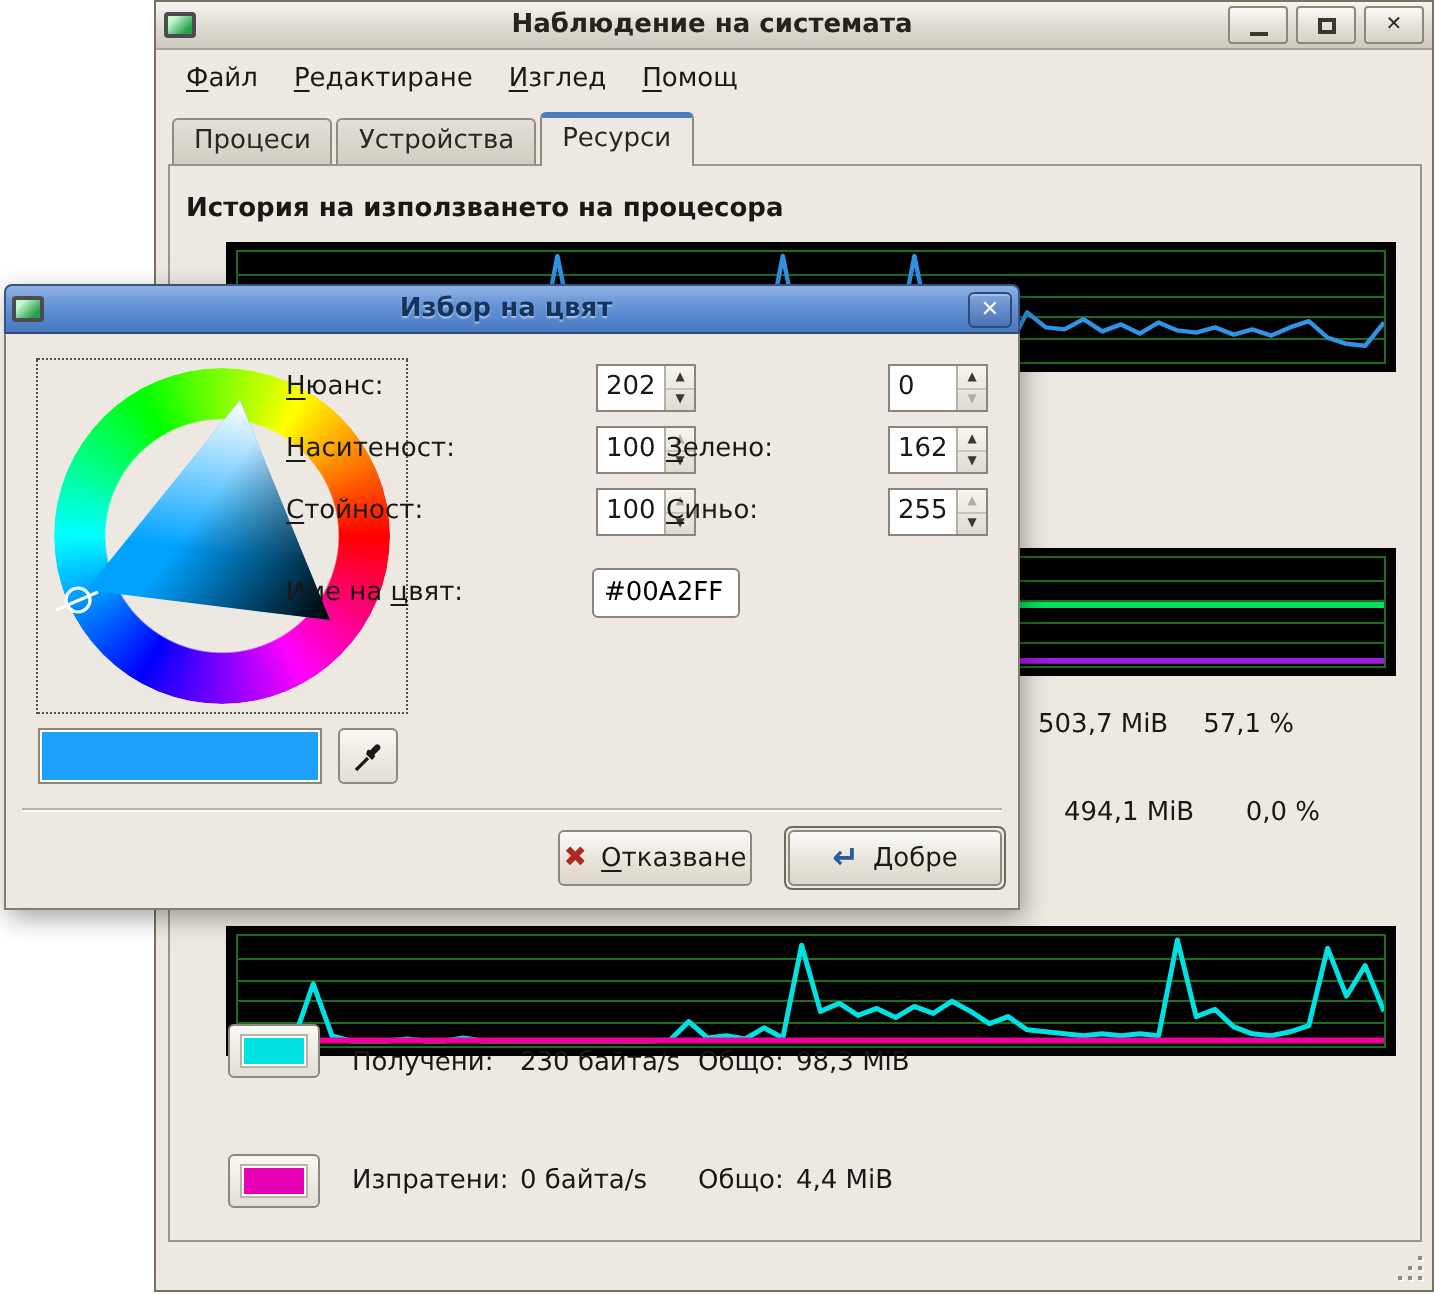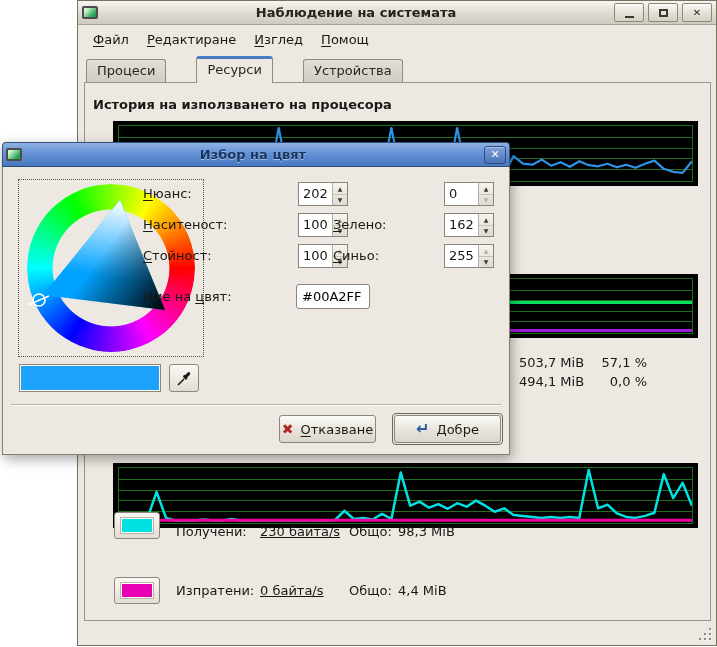--- a/index.html
+++ b/index.html
@@ -16,21 +16,21 @@
     background:linear-gradient(135deg,#c8f7cf 20%,#23a04b 80%); }
   .winbtn { width:30px; height:19px; border:1px solid #8e887b; border-radius:2px;
     background:linear-gradient(#fbfaf7,#e4e0d7 55%,#d6d1c6);
     display:flex; align-items:center; justify-content:center; color:#2e2b26; font-size:10px; font-weight:bold; }
   .glyph-min { width:9px; height:2px; background:#3a372f; margin-top:9px; }
   .glyph-max { width:9px; height:8px; border:2px solid #3a372f; }
 
   .menubar { display:flex; gap:14px; padding:6px 0 5px 13px; }
   .menu-item { padding:1px 2px; cursor:default; }
 
-  .tabbar { position:absolute; left:8px; top:55px; display:flex; align-items:flex-end; z-index:3;gap:28px; }
+  .tabbar { position:absolute; left:8px; top:55px; display:flex; align-items:flex-end; z-index:3; }
   .tab { background:linear-gradient(#e3dfd7,#d2cdc2); border:1px solid #918b7e; border-bottom:none;
     border-radius:3px 3px 0 0; padding:3px 10px 4px; margin-right:2px; height:23px; color:#2a2722; }
   .tab.active { background:#ede9e2; border-top:3px solid #4a7cc4; height:27px; padding-top:3px;
     margin-bottom:-1px; position:relative; z-index:4; }
 
   .content-frame { position:absolute; left:6px; top:81px; width:627px; height:539px;
     border:1px solid #9a948a; }
 
   .section-title { position:absolute; left:15px; top:96px; font-weight:bold; }
 
@@ -40,28 +40,28 @@
     background-image:linear-gradient(#1e6e1e,#1e6e1e),linear-gradient(#1e6e1e,#1e6e1e),
                      linear-gradient(#1e6e1e,#1e6e1e),linear-gradient(#1e6e1e,#1e6e1e);
     background-size:100% 1px; background-repeat:no-repeat;
     background-position:0 20%,0 40%,0 60%,0 80%; }
   .plot svg { position:absolute; inset:0; width:100%; height:100%; }
   #cpu-chart { left:35px; top:120px; width:585px; height:65px; }
   #mem-chart { left:35px; top:273px; width:585px; height:64px; }
   #net-chart { left:35px; top:462px; width:585px; height:65px; }
 
   .mem-stats-row { position:absolute; left:441px; width:128px; display:flex; justify-content:space-between; }
-  #mem-row1 { top:354px; } #mem-row2 { top:373px; }
+  #mem-row1 { top:354px; } #mem-row2 { top:398px;margin-left:13px; }
 
   .legend-row { position:absolute; left:36px; display:flex; align-items:center; height:30px; }
   #legend-row1 { top:508px;align-items:flex-end; } #legend-row2 { top:574px; }
   .color-btn { width:46px; height:27px; border:1px solid #8e887b; border-radius:3px;
     background:linear-gradient(#faf8f4,#e2ded4); display:flex; align-items:center; justify-content:center; margin-right:16px; }
   .color-btn .swatch-inner { width:34px; height:17px; border:1px solid #b9b4a9; box-shadow:inset 0 0 0 1px #fff; }
-  .legend-label { width:84px; } .legend-rate { width:89px;text-decoration:underline; } .legend-total-label { width:49px; }
+  .legend-label { width:84px; } .legend-rate { width:89px; } .legend-total-label { width:49px; }
 
   .statusbar { position:absolute; left:0; right:0; bottom:0; height:24px; }
   .resize-grip { position:absolute; right:5px; bottom:4px; width:13px; height:13px; }
   .resize-grip i { position:absolute; width:2px; height:2px; background:#8f8a7d; box-shadow:1px 1px 0 #fbfaf7; }
   .resize-grip i:nth-child(1){ right:0; top:0; } .resize-grip i:nth-child(2){ right:0; top:5px; }
   .resize-grip i:nth-child(3){ right:5px; top:5px; } .resize-grip i:nth-child(4){ right:0; top:10px; }
   .resize-grip i:nth-child(5){ right:5px; top:10px; } .resize-grip i:nth-child(6){ right:10px; top:10px; }
 
   
   #dialog { position:absolute; left:2px; top:142px; width:508px; height:313px; z-index:10;
@@ -140,22 +140,22 @@
 
     <div class="menubar">
       <span class="menu-item"><u>Ф</u>айл</span>
       <span class="menu-item"><u>Р</u>едактиране</span>
       <span class="menu-item"><u>И</u>зглед</span>
       <span class="menu-item"><u>П</u>омощ</span>
     </div>
 
     <div class="tabbar">
       <div class="tab">Процеси</div>
+      <div class="tab">Устройства</div>
       <div class="tab active">Ресурси</div>
-      <div class="tab">Устройства</div>
     </div>
 
     <div class="content-frame"></div>
 
     <div class="section-title">История на използването на процесора</div>
 
     <div class="chart" id="cpu-chart">
       <div class="plot">
         <svg id="cpu-svg" viewBox="0 0 573 55" preserveAspectRatio="none">
             <polyline points="0.0,50.5 9.4,51.0 18.8,49.9 28.2,50.5 37.6,51.0 47.0,50.5 56.4,49.9 65.8,51.0 75.1,50.5 84.5,50.5 93.9,49.9 103.3,50.5 112.7,51.0 122.1,50.5 131.5,49.9 140.9,50.5 150.3,51.0 159.7,2.0 169.1,48.9 178.5,50.5 187.9,51.0 197.3,49.9 206.7,50.5 216.0,50.5 225.4,51.0 234.8,49.9 244.2,50.5 253.6,51.0 263.0,50.5 272.4,2.0 281.8,49.4 291.2,50.5 300.6,51.0 310.0,50.5 319.4,49.9 328.8,50.5 338.2,2.0 347.6,48.4 357.0,50.5 366.3,49.9 375.7,50.5 385.1,48.9 394.5,30.1 403.9,37.7 413.3,38.7 422.7,33.6 432.1,39.7 441.5,36.2 450.9,40.8 460.3,35.2 469.7,39.2 479.1,40.3 488.5,37.7 497.9,41.3 507.2,38.7 516.6,41.8 526.0,37.7 535.4,34.6 544.8,42.8 554.2,45.9 563.6,46.9 573.0,35.2" fill="none" stroke="#2f93e6" stroke-width="2.2" stroke-linejoin="round"></polyline>

